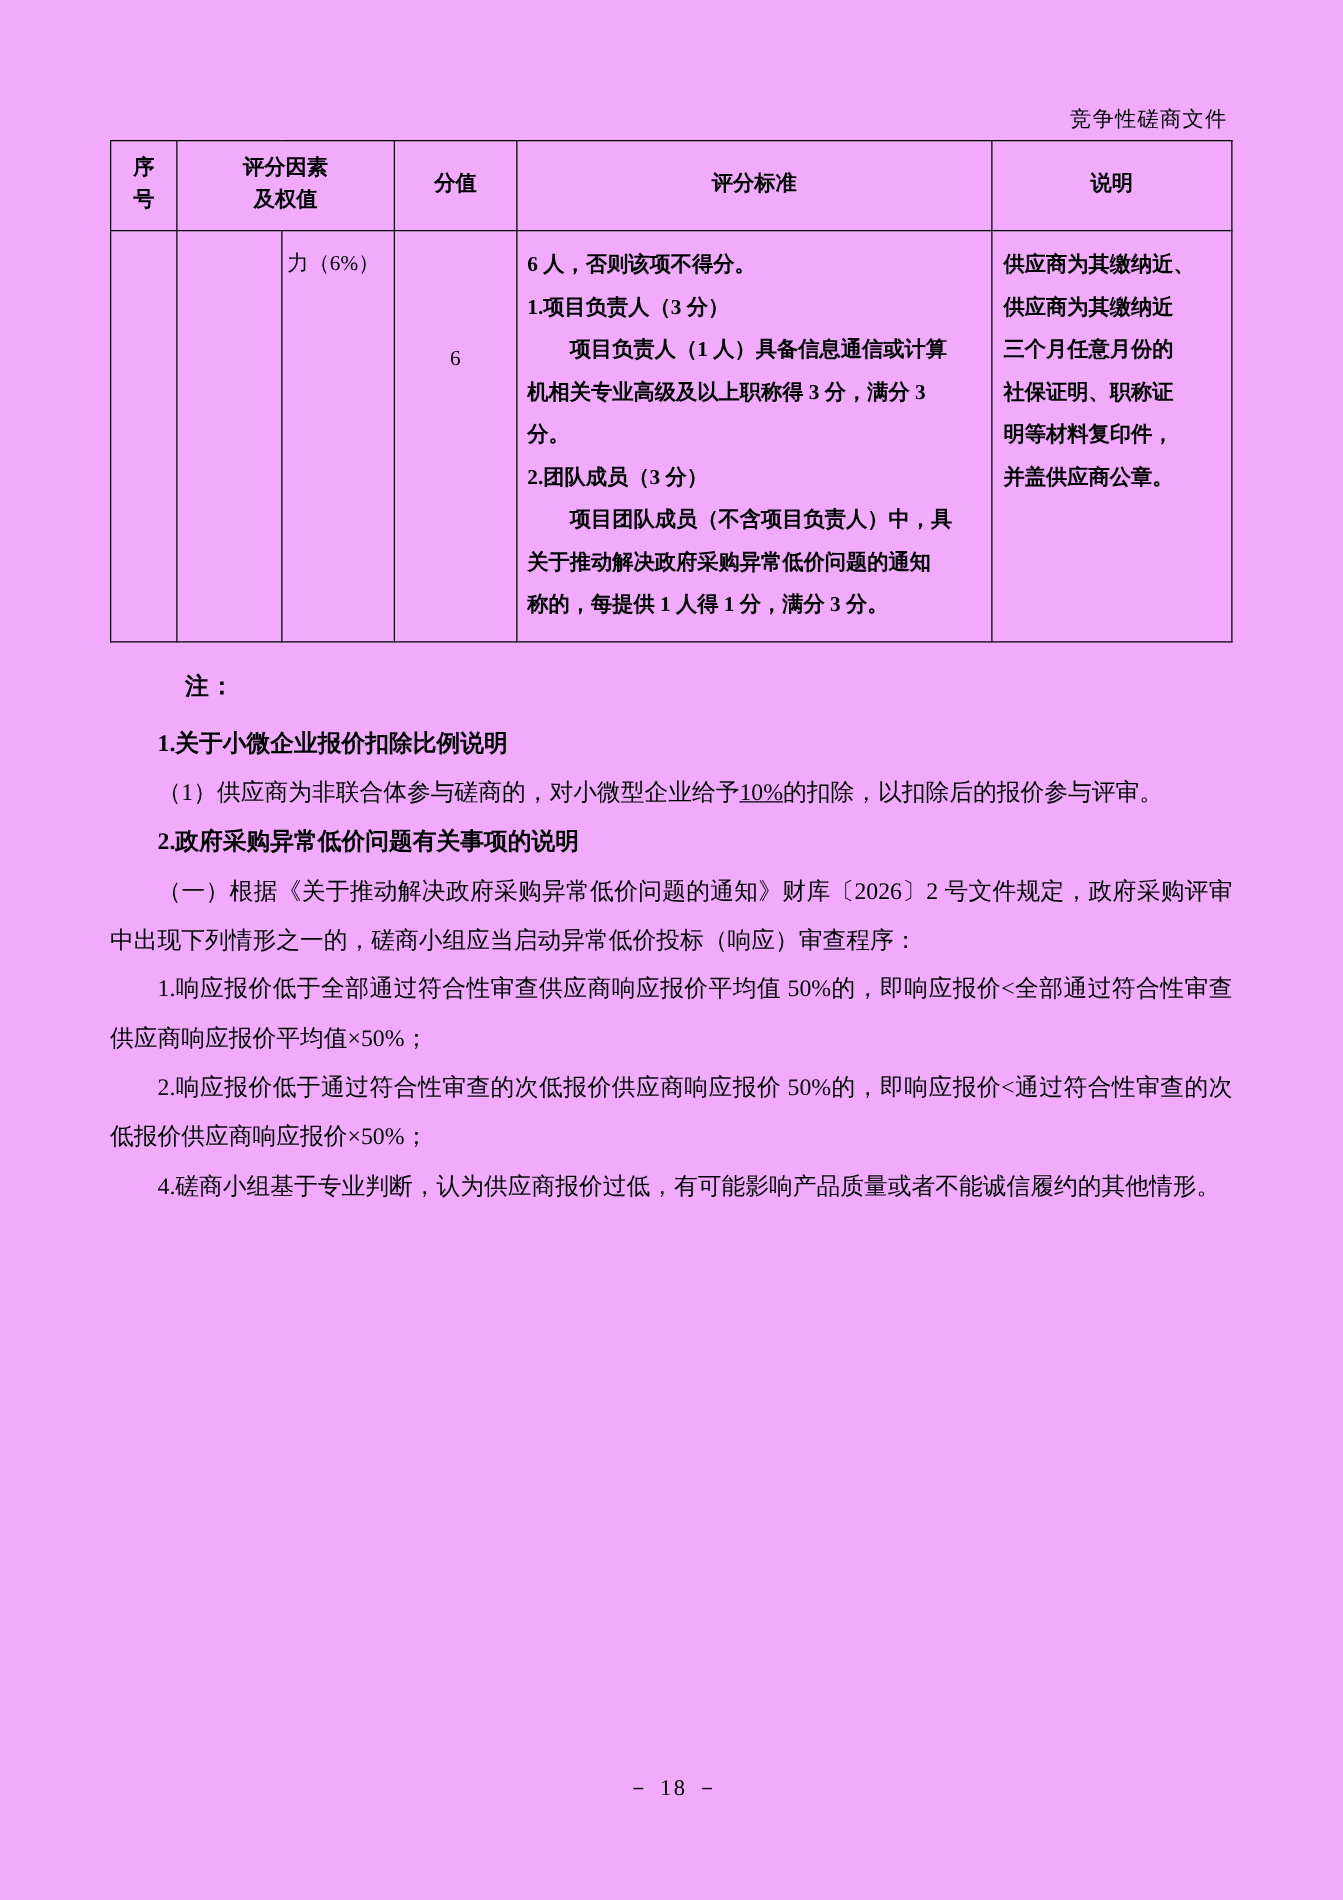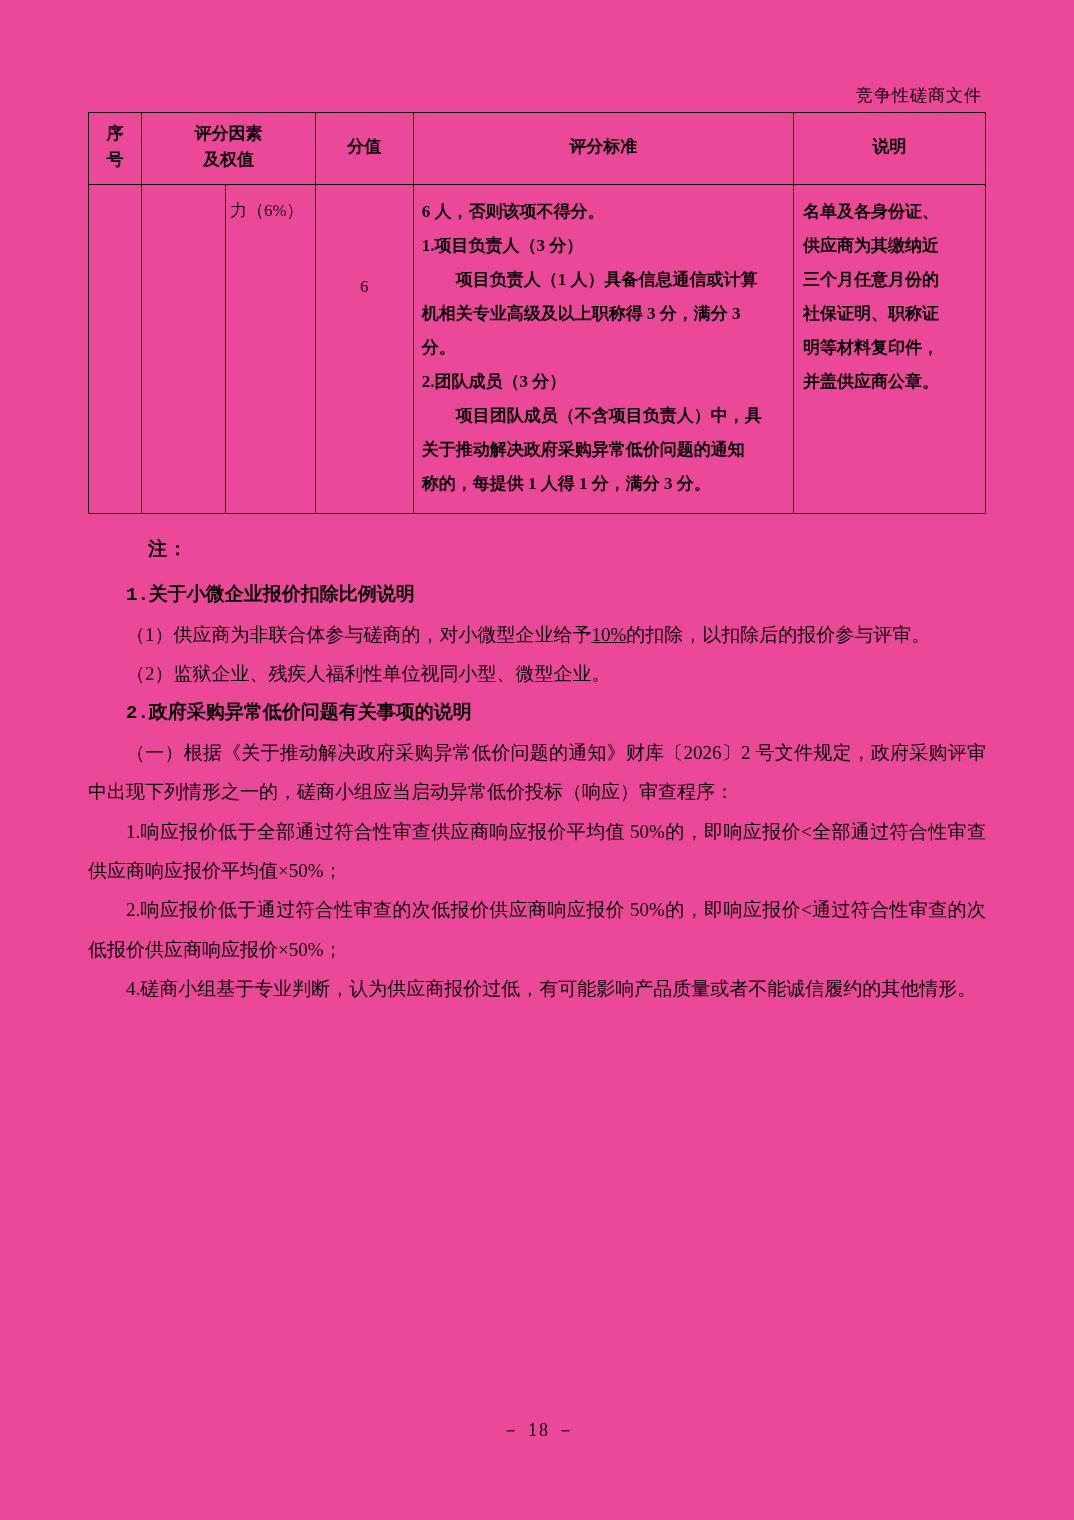--- a/index.html
+++ b/index.html
@@ -9,21 +9,21 @@
   }
   body {
     font-family: "Liberation Serif", "DejaVu Serif", serif;
     color: #000000;
   }
   .page {
     position: relative;
     width: 1074px;
     height: 1520px;
     margin: 0 auto;
-    background: #ec4899;
+    background: #f0abfc;
     overflow: hidden;
     box-sizing: border-box;
   }
   .header {
     position: absolute;
     top: 84px;
     right: 92px;
     font-size: 17px;
     letter-spacing: 1px;
     color: #000;
@@ -101,21 +101,20 @@
     margin: 0;
     font-size: 19px;
     line-height: 2.07;
     text-align: justify;
     text-justify: inter-ideograph;
   }
   p.ind2 { text-indent: 2em; }
   p.bold {
     font-weight: bold;
     text-indent: 2em;
-    font-family: Liberation Mono, monospace;
   }
   .u { text-decoration: underline; margin-top: 16px; }
   .footer {
     position: absolute;
     bottom: 78px;
     left: 2px;
     width: 100%;
     text-align: center;
     font-size: 18px;
     letter-spacing: 2px;
@@ -174,39 +173,38 @@
             <div>机相关专业高级及以上职称得 3 分，满分 3</div>
             <div>分。</div>
             <div>2.团队成员（3 分）</div>
             <div class="ind">项目团队成员（不含项目负责人）中，具</div>
             <div>关于推动解决政府采购异常低价问题的通知</div>
             <div>称的，每提供 1 人得 1 分，满分 3 分。</div>
           </div>
         </td>
         <td>
           <div class="cell-inner note">
-            <div>名单及各身份证、</div>
+            <div>供应商为其缴纳近、</div>
             <div>供应商为其缴纳近</div>
             <div>三个月任意月份的</div>
             <div>社保证明、职称证</div>
             <div>明等材料复印件，</div>
             <div>并盖供应商公章。</div>
           </div>
         </td>
       </tr>
     </tbody>
       </table>
 
     <div class="note-label">注：</div>
 
     <p class="para bold" style="margin-top:14px;">1.关于小微企业报价扣除比例说明</p>
 
     <p class="para ind2"><span>（1）供应商为非联合体参与磋商的，对小微型企业给予</span><span class="u">10%</span><span>的扣除，以扣除后的报价参与评审。</span></p>
 
-    <p class="para ind2">（2）监狱企业、残疾人福利性单位视同小型、微型企业。</p>
 
     <p class="para bold">2.政府采购异常低价问题有关事项的说明</p>
 
     <p class="para ind2">（一）根据《关于推动解决政府采购异常低价问题的通知》财库〔2026〕2 号文件规定，政府采购评审中出现下列情形之一的，磋商小组应当启动异常低价投标（响应）审查程序：</p>
 
     <p class="para ind2">1.响应报价低于全部通过符合性审查供应商响应报价平均值 50%的，即响应报价&lt;全部通过符合性审查供应商响应报价平均值×50%；</p>
 
     <p class="para ind2">2.响应报价低于通过符合性审查的次低报价供应商响应报价 50%的，即响应报价&lt;通过符合性审查的次低报价供应商响应报价×50%；</p>
 
 

